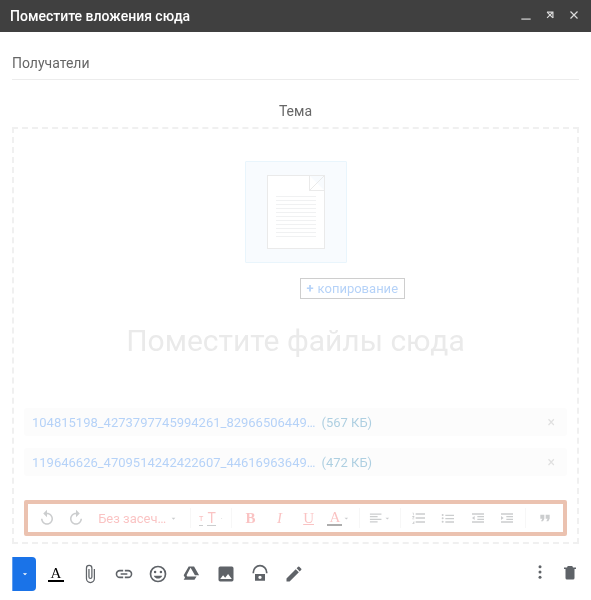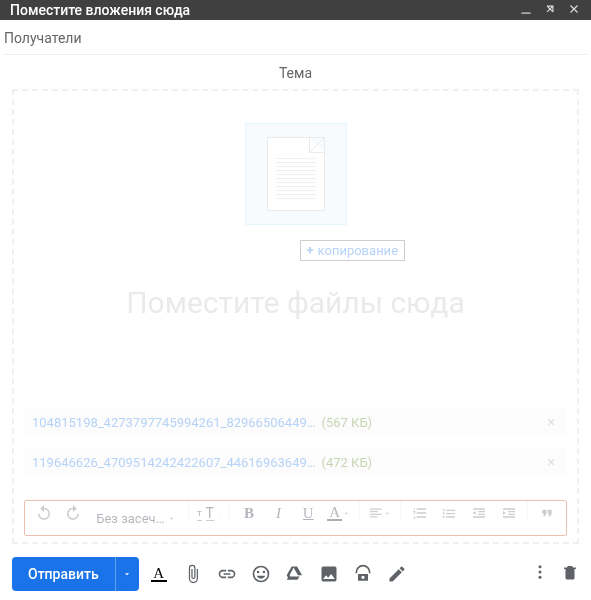--- a/index.html
+++ b/index.html
@@ -1,46 +1,46 @@
 <!DOCTYPE html>
 <html><head>
 <meta charset="utf-8">
 <style>
   * { box-sizing: border-box; margin: 0; padding: 0; font-family: Roboto, Arial, sans-serif; }
   body { width: 591px; height: 600px; background: #fff; overflow: hidden; }
   .wrapper { display: flex; flex-direction: column; height: 100%; }
   
-  .titlebar { background: #404040; color: #fff; display: flex; align-items: center; padding: 0 10px; height: 20px; font-size: 14px; font-weight: 500; }
+  .titlebar { background: #404040; color: #fff; display: flex; align-items: center; padding: 0 10px; height: 32px; font-size: 14px; font-weight: 500; }
   .titlebar-title { flex: 1; }
   .titlebar-actions { display: flex; gap: 10px; }
   .titlebar-actions svg { fill: #dcdcdc; cursor: pointer; }
   
-  .field { border-bottom: 1px solid #ececec; margin: 0 4px; padding: 10px 0 8px; font-size: 14px; color: #666; }
+  .field { border-bottom: 1px solid #ececec; margin: 0 12px; padding: 23px 0 8px; font-size: 14px; color: #666; }
   .field:nth-of-type(3) { border-bottom: none; text-align: center; }
   
   .body-area { flex: 1; margin: 0 12px 4px; position: relative; }
   .drop-zone { position: absolute; inset: 0; border: 2.5px dashed #cfcfcf; display: flex; flex-direction: column; align-items: center; justify-content: flex-start; }
   .drop-preview { margin-top: 32px; width: 102px; height: 102px; background: #e8f3fb; border: 1px solid #bcdff5; border-radius: 1px; display: flex; align-items: center; justify-content: center; position: relative; }
   .doc-icon { width: 58px; height: 74px; background: #fff; border: 1px solid #bdbdbd; position: relative; }
   .doc-icon::before { content: ''; position: absolute; top: 0; right: 0; width: 0; height: 0; border-top: 14px solid #e8f3fb; border-left: 14px solid transparent; }
   .doc-icon::after { content: ''; position: absolute; top: 0; right: 0; width: 14px; height: 14px; border-left: 1px solid #bdbdbd; border-bottom: 1px solid #bdbdbd; background: linear-gradient(135deg, transparent 48%, #bdbdbd 50%, transparent 52%); }
   .doc-lines { position: absolute; left: 8px; right: 8px; top: 20px; bottom: 8px; background: repeating-linear-gradient(to bottom, #d0d3d6 0, #d0d3d6 1px, transparent 1px, transparent 4px); }
   .copy-badge { position: absolute; top: 116px; left: 54px; background: #fff; border: 1px solid #666; padding: 2px 6px; font-size: 13px; display: flex; gap: 4px; align-items: center; color: #1a73e8; }
   .copy-badge .plus-sign { font-weight: bold; }
   .drop-text { font-size: 30px; color: #bdbdbd; text-align: center; margin-top: 60px; font-weight: 400; }
   
   .attachments { position: absolute; left: 12px; right: 12px; bottom: 68px; display: flex; flex-direction: column; gap: 12px; }
   .chip { background: #f5f5f5; border-radius: 3px; height: 28px; display: flex; align-items: center; padding: 0 8px; font-size: 13px; gap: 6px; }
   .chip-name { color: #1a73e8; max-width: 330px; white-space: nowrap; overflow: hidden; text-overflow: ellipsis; }
-  .chip-size { color: #4d7c0f; }
+  .chip-size { color: #0369a1; }
   .chip-x { margin-left: auto; color: #9e9e9e; cursor: pointer; font-size: 14px; padding: 0 4px; }
   
   .fade { position: absolute; inset: 0; background: rgba(255,255,255,0.68); pointer-events: none; }
   
-  .fmt-toolbar { position: absolute; left: 12px; right: 12px; bottom: 8px; height: 36px; border: 1px solid #c2410c; border-radius: 2px; display: flex; gap: 8px; padding: 0 8px; color: #0f172a; font-size: 13px; overflow: hidden; }
+  .fmt-toolbar { position: absolute; left: 12px; right: 12px; bottom: 8px; height: 36px; border: 4px solid #c2410c; border-radius: 2px; display: flex; align-items: center; gap: 8px; padding: 0 8px; color: #ef4444; font-size: 13px; overflow: hidden; }
   .fmt-toolbar .btn { display: flex; align-items: center; justify-content: center; width: 24px; height: 24px; }
   .fmt-toolbar .font-select { display: flex; align-items: center; gap: 3px; padding: 0 4px; white-space: nowrap; }
   .sep { width: 1px; height: 20px; background: #e6e6e6; }
   
   .sendbar { height: 52px; display: flex; align-items: center; padding: 0 12px; gap: 10px; }
   .send-group { display: flex; }
   .send-btn { background: #1a73e8; color: #fff; border: none; height: 34px; padding: 0 16px; border-radius: 4px 0 0 4px; font-size: 14px; font-weight: 500; cursor: pointer; display: flex; align-items: center; }
   .send-drop { background: #1a73e8; color: #fff; border: none; border-left: 1px solid rgba(255,255,255,0.3); height: 34px; width: 24px; border-radius: 0 4px 4px 0; cursor: pointer; display: flex; align-items: center; justify-content: center; }
   .tool-icons { display: flex; gap: 14px; align-items: center; }
   .tool-icons .ti { width: 20px; height: 20px; display: flex; align-items: center; justify-content: center; cursor: pointer; }
@@ -177,21 +177,20 @@
             <path d="M6 17h3l2-4V7H5v6h3zm8 0h3l2-4V7h-6v6h3z"></path>
           </svg>
         </div>
     </div>
 
     <div class="fade"></div>
   </div>
 
   <div class="sendbar">
     <div class="send-group">
-      <button class="send-btn">Отправить</button>
       <button class="send-drop">
           <svg width="10" height="10" viewBox="0 0 24 24" fill="#fff">
             <path d="M7 10l5 5 5-5z"></path>
           </svg>
         </button>
     </div>
     <div class="tool-icons">
       <div class="ti">
           <span class="text-color">A</span>
         </div>

